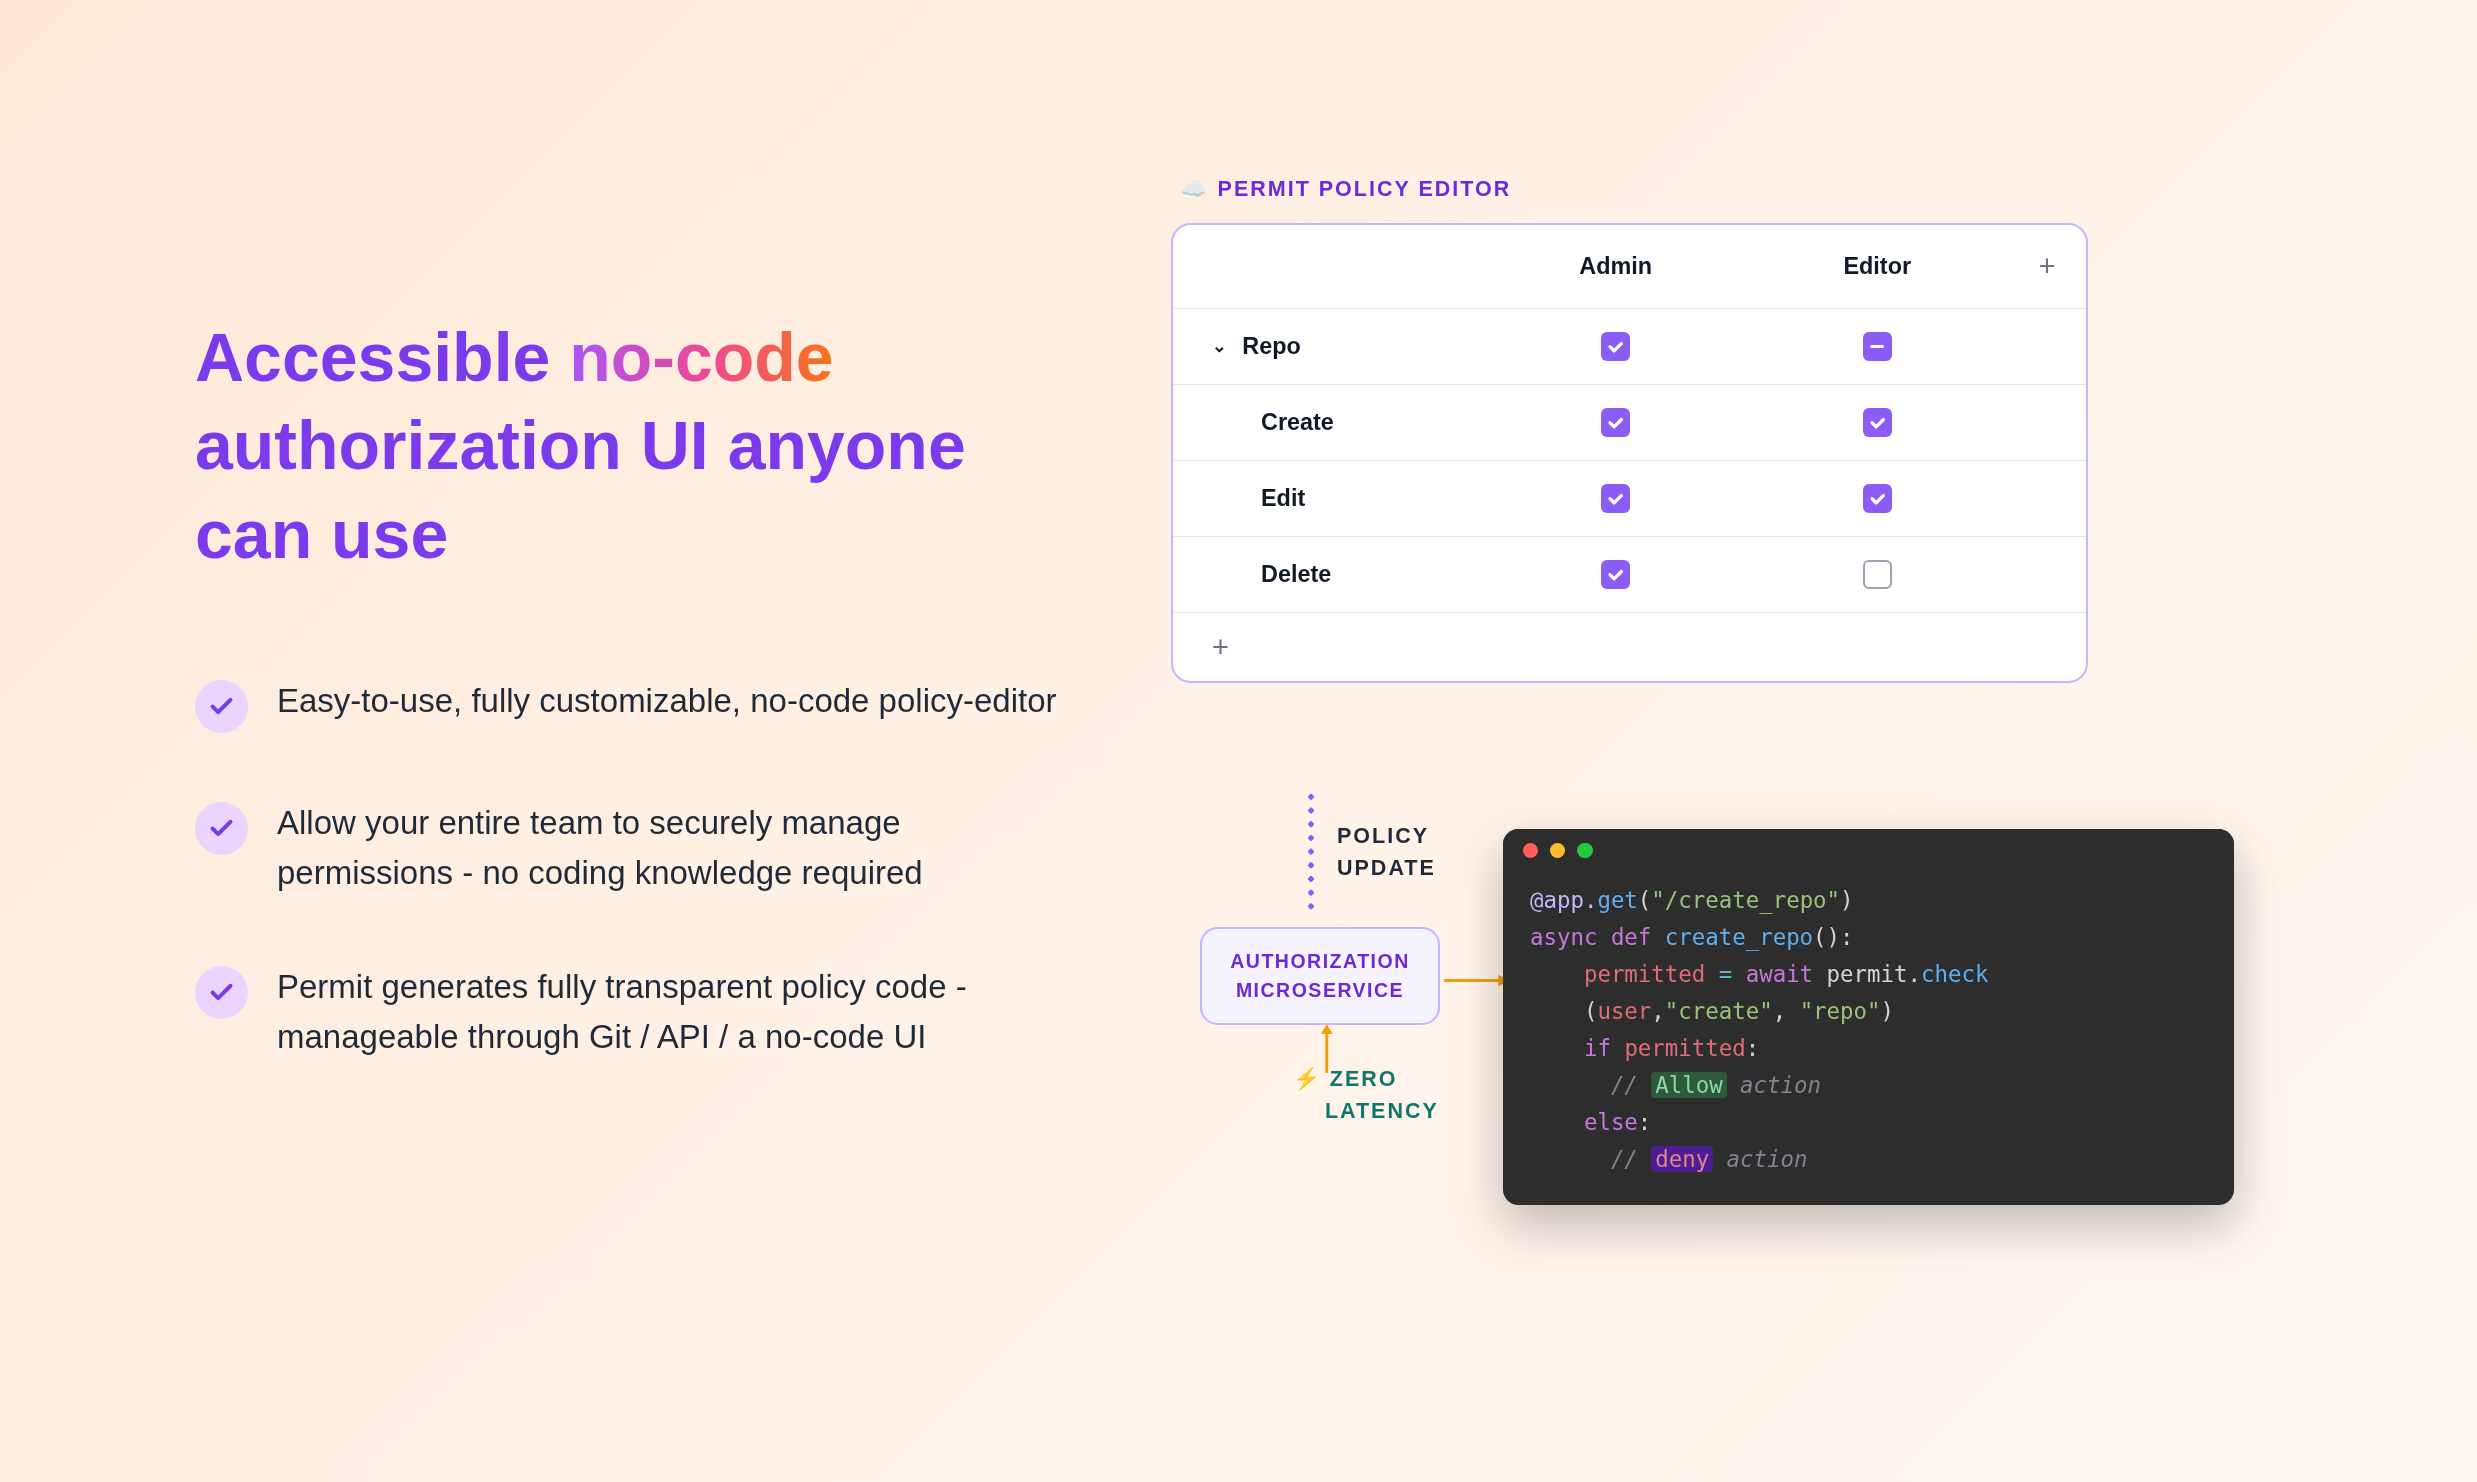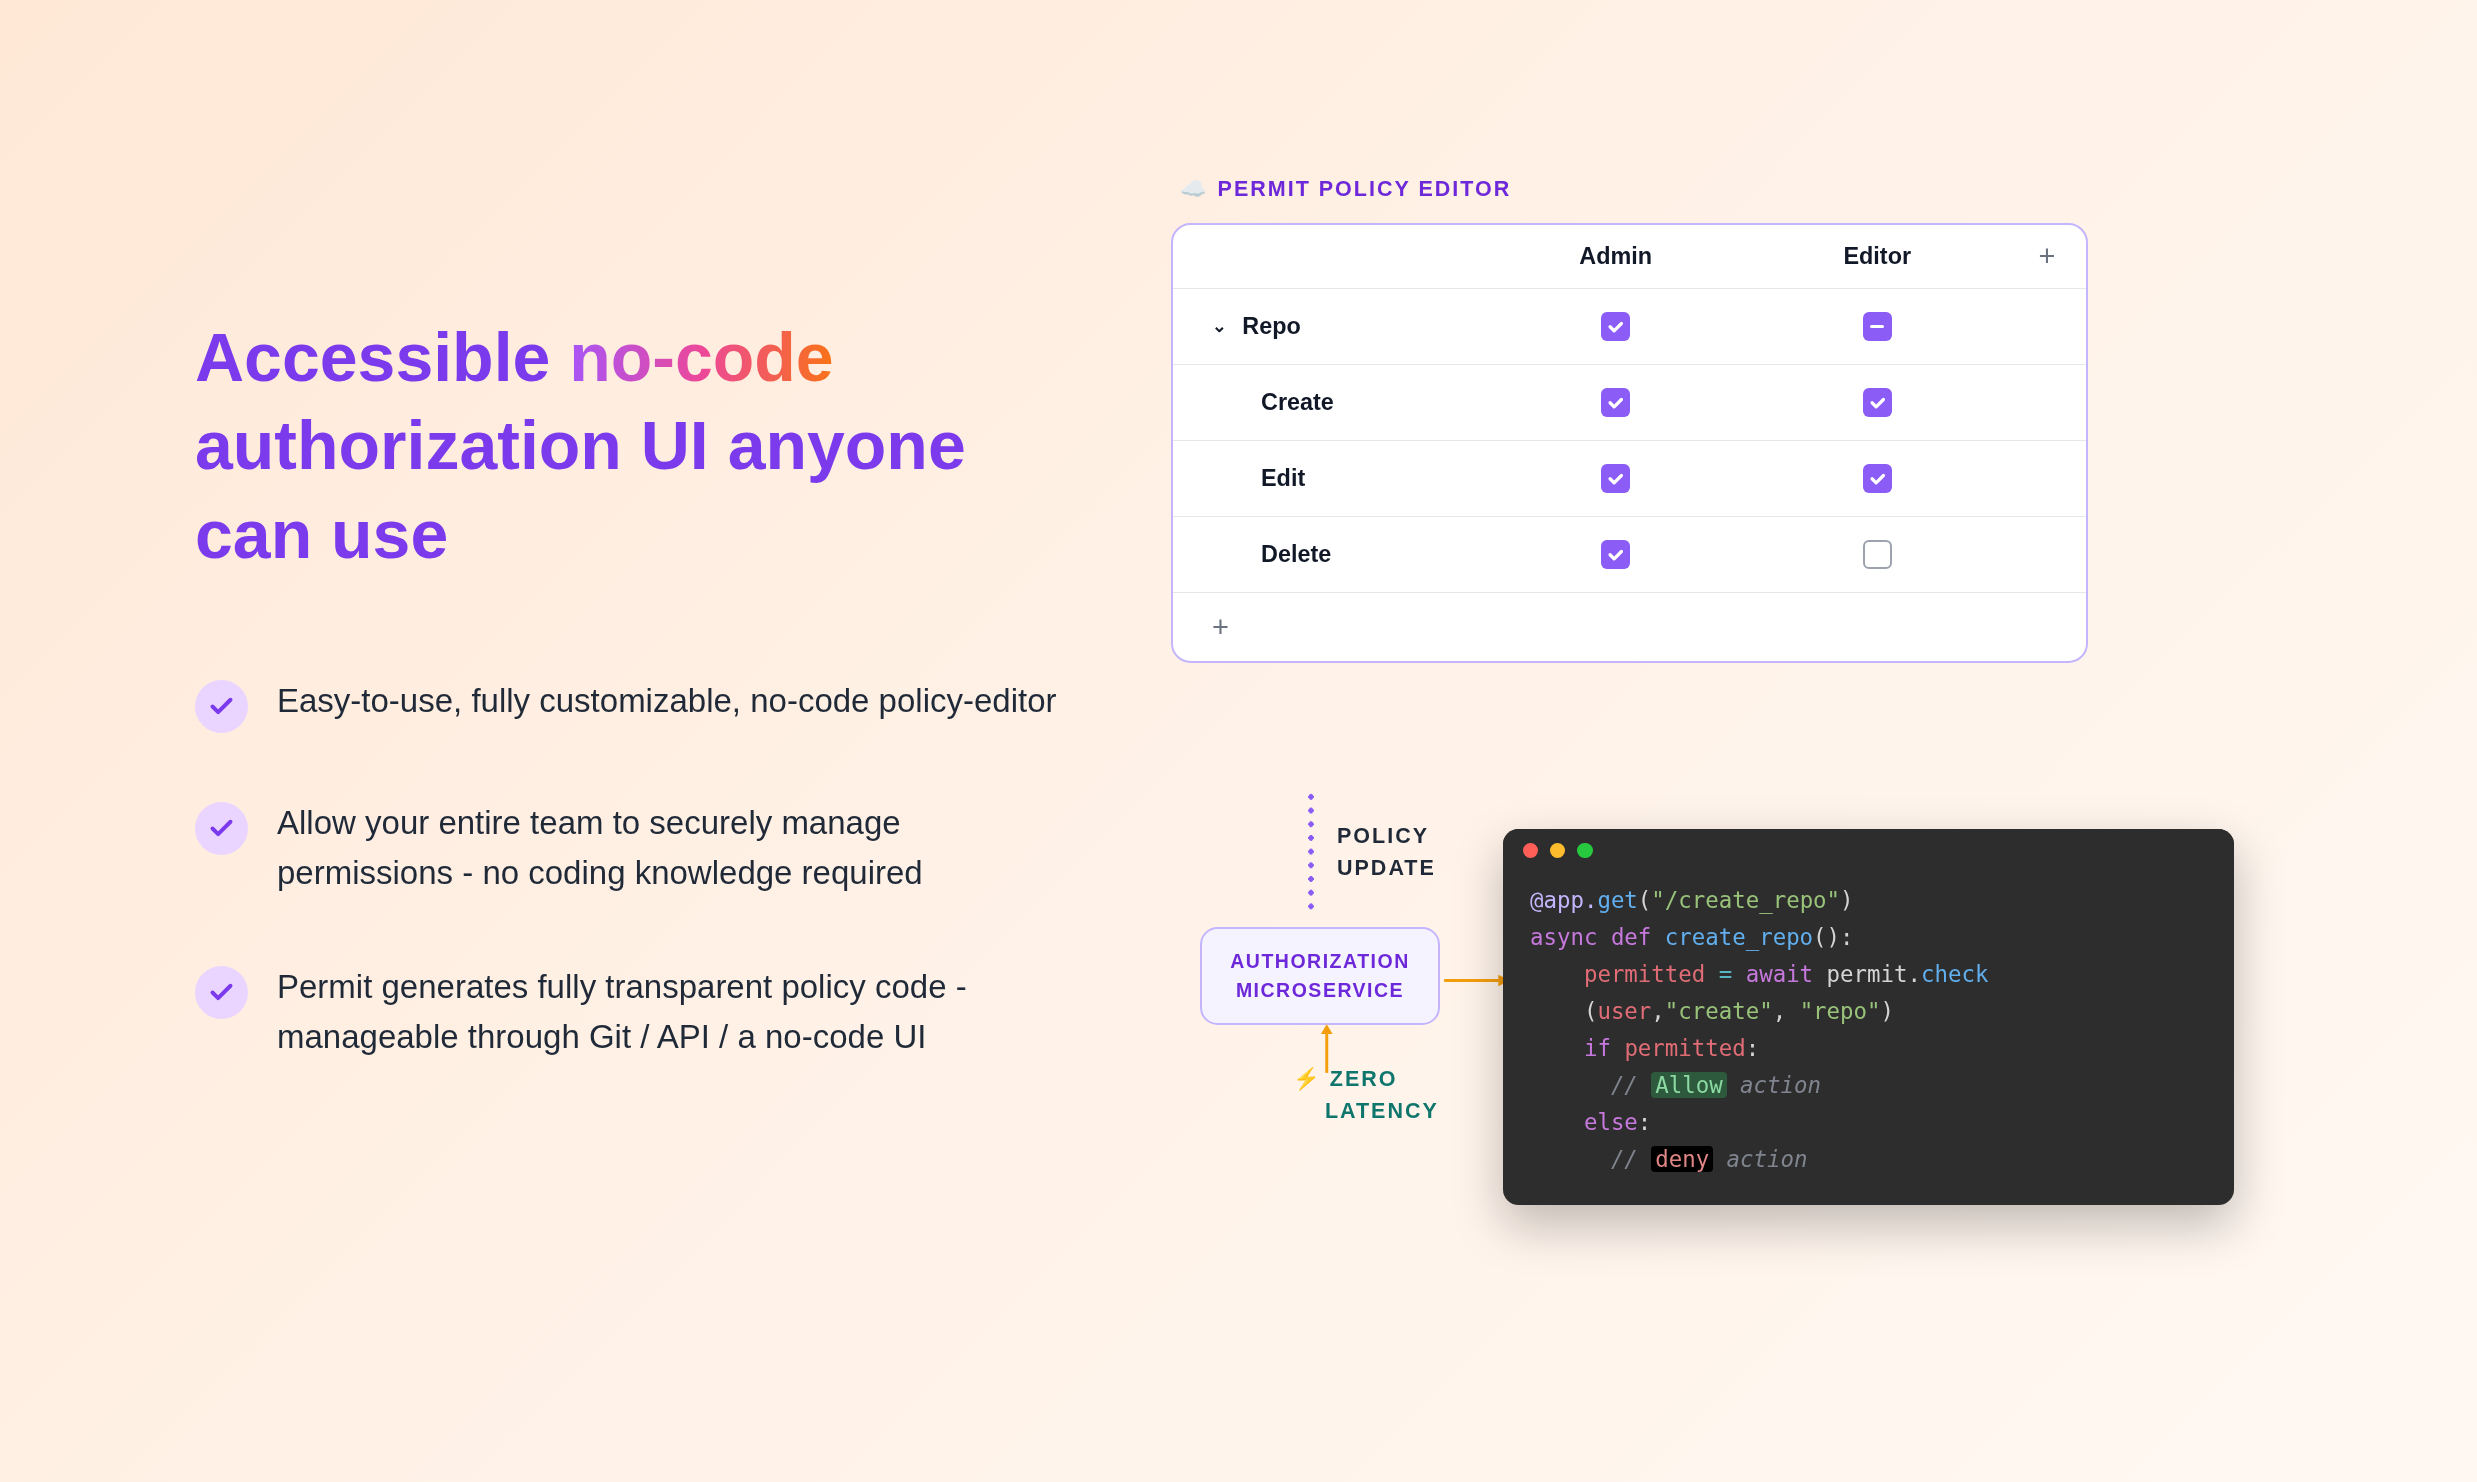--- a/index.html
+++ b/index.html
@@ -66,21 +66,21 @@
   background: #fff;
   border: 2.9px solid #c4b5fd;
   border-radius: 19.5px;
   width: 917px;
   overflow: hidden;
 }
 .editor-head {
   display: grid;
   grid-template-columns: 312px 1fr 1fr 78px;
   align-items: center;
-  height: 64px;
+  height: 84px;
   border-bottom: 1px solid #e5e7eb;
 }
 .editor-head-cell {
   text-align: center;
   font-size: 23.4px;
   font-weight: 600;
   color: #111827;
 }
 .plus-icon {
   font-size: 29px;
@@ -210,21 +210,21 @@
   color: #d4d4d4;
 }
 .tok-dec { color: #c4b5fd; }
 .tok-kw { color: #c678dd; }
 .tok-fn { color: #61afef; }
 .tok-str { color: #98c379; }
 .tok-var { color: #e06c75; }
 .tok-op { color: #56b6c2; }
 .tok-cmt { color: #7f848e; font-style: italic; }
 .hl-allow { background: #2d5a3d; border-radius: 3.9px; padding: 0 3.9px; color:#8cd9a3;}
-.hl-deny { background: #000000; border-radius: 3.9px; padding: 0 3.9px; color:#e08585;}
+.hl-deny { background: #4c1d95; border-radius: 3.9px; padding: 0 3.9px; color:#e08585;}
 </style>
 </head>
 <body>
 
 <div class="container">
   <div class="left-col">
     <h1 class="headline">
       <span>Accessible </span><span class="nocode">no-code</span><span> authorization UI anyone can use</span>
     </h1>
     <div class="bullets">

